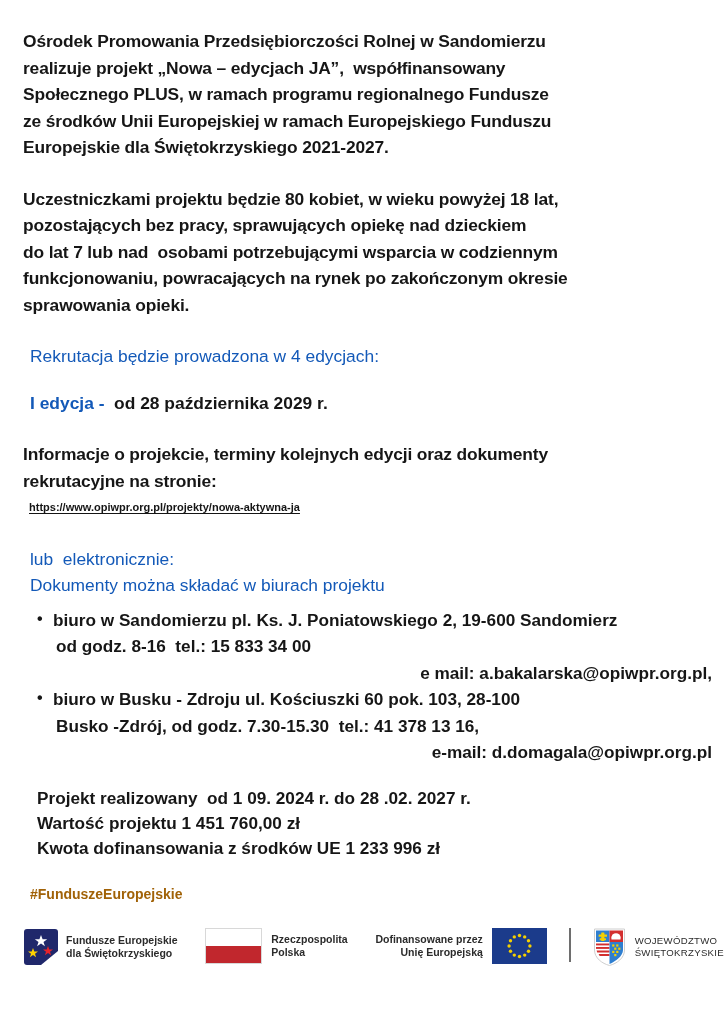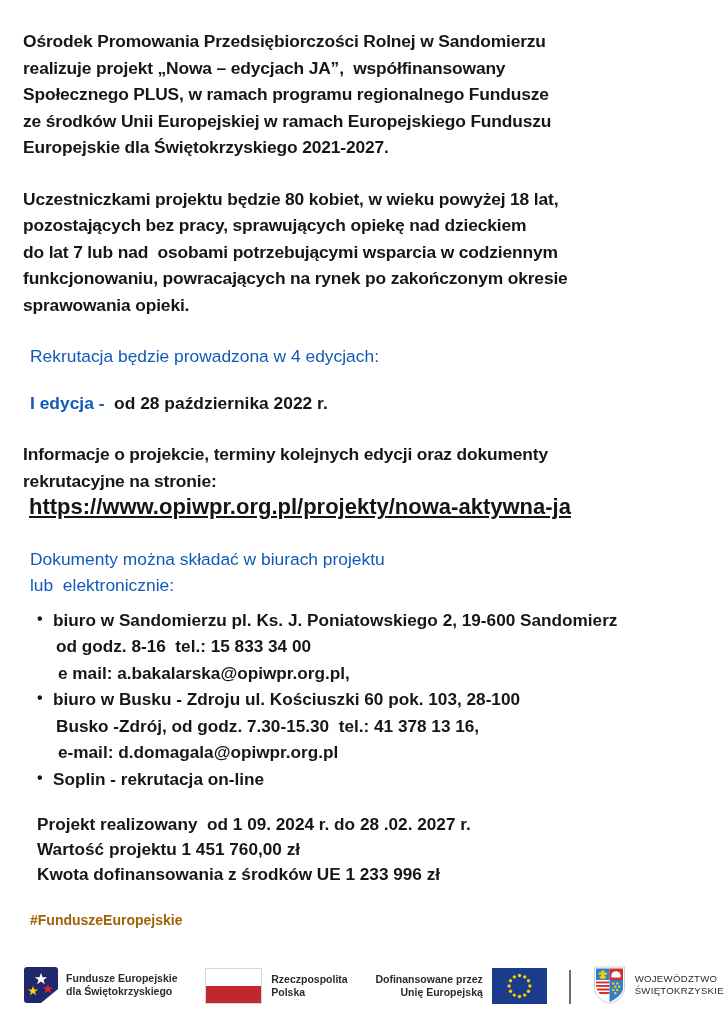--- a/index.html
+++ b/index.html
@@ -65,21 +65,21 @@
     font-size: 17.4px;
     font-weight: bold;
     line-height: 26.5px;
     margin: 0;
     padding-left: 7px;
     white-space: pre;
     color: #161616;
   }
 
   .url-line {
-    font-size: 22px;
+    font-size: 11px;
     font-weight: bold;
     line-height: 26.5px;
     margin: 0;
     padding-left: 6px;
     color: #151515;
     text-decoration: underline;
     text-underline-offset: 2px;
     white-space: pre;
     display: inline-block;
   }
@@ -108,20 +108,21 @@
   }
   .bullets li .sub {
     display: block;
     padding-left: 3px;
     white-space: pre;
   }
   .bullets li .sub2 {
     display: block;
     padding-left: 5px;
     white-space: pre;
+    text-align: right;
   }
   .bullets li .main { display: block; white-space: pre; }
 
   .budget {
     margin: 0;
     padding-left: 14px;
     font-size: 17.2px;
     font-weight: bold;
     line-height: 25px;
     color: #161616;
@@ -135,25 +136,25 @@
     font-weight: bold;
     line-height: 26px;
     color: #a16207;
     white-space: pre;
   }
 
   
   .logobar {
     position: absolute;
     left: 0;
-    bottom: 20px;
+    bottom: 36px;
     width: 724px;
     height: 60px;
     display: flex;
-    align-items: flex-end;
+    align-items: flex-start;
   }
 
   .logo-group {
     display: flex;
     align-items: center;
   }
 
   .logo-text {
     font-size: 10.5px;
     font-weight: bold;
@@ -246,53 +247,50 @@
     </p>
 
     <div class="gap-lg"></div>
 
     
     <p class="heading-blue">Rekrutacja będzie prowadzona w 4 edycjach:</p>
 
     <div class="gap-md"></div>
 
     
-    <p class="edition-line"><span class="blue">I edycja - </span><span> od 28 października 2022 r.</span></p>
+    <p class="edition-line"><span class="blue">I edycja - </span><span> od 28 października 2029 r.</span></p>
 
     <div class="gap-lg"></div>
 
     
     <p class="para">
       <span class="ln">Informacje o projekcie, terminy kolejnych edycji oraz dokumenty</span>
       <span class="ln">rekrutacyjne na stronie:</span>
     </p>
     <a class="url-line" href="#">https://www.opiwpr.org.pl/projekty/nowa-aktywna-ja</a>
 
     <div class="gap-lg"></div>
 
     
+    <p class="heading-blue">lub  elektronicznie:</p>
     <p class="heading-blue">Dokumenty można składać w biurach projektu</p>
-    <p class="heading-blue">lub  elektronicznie:</p>
 
     <div class="gap-xs"></div>
 
     
     <ul class="bullets">
       <li>
         <span class="main">biuro w Sandomierzu pl. Ks. J. Poniatowskiego 2, 19-600 Sandomierz</span>
         <span class="sub">od godz. 8-16  tel.: 15 833 34 00</span>
         <span class="sub2">e mail: a.bakalarska@opiwpr.org.pl,</span>
       </li>
       <li>
         <span class="main">biuro w Busku - Zdroju ul. Kościuszki 60 pok. 103, 28-100</span>
         <span class="sub">Busko -Zdrój, od godz. 7.30-15.30  tel.: 41 378 13 16,</span>
         <span class="sub2">e-mail: d.domagala@opiwpr.org.pl</span>
-      </li>
-      <li>
-        <span class="main">Soplin - rekrutacja on-line</span>
       </li>
     </ul>
 
     <div class="gap-md"></div>
 
     
     <p class="budget">
       <span class="ln">Projekt realizowany  od 1 09. 2024 r. do 28 .02. 2027 r.</span>
       <span class="ln">Wartość projektu 1 451 760,00 zł</span>
       <span class="ln">Kwota dofinansowania z środków UE 1 233 996 zł</span>

